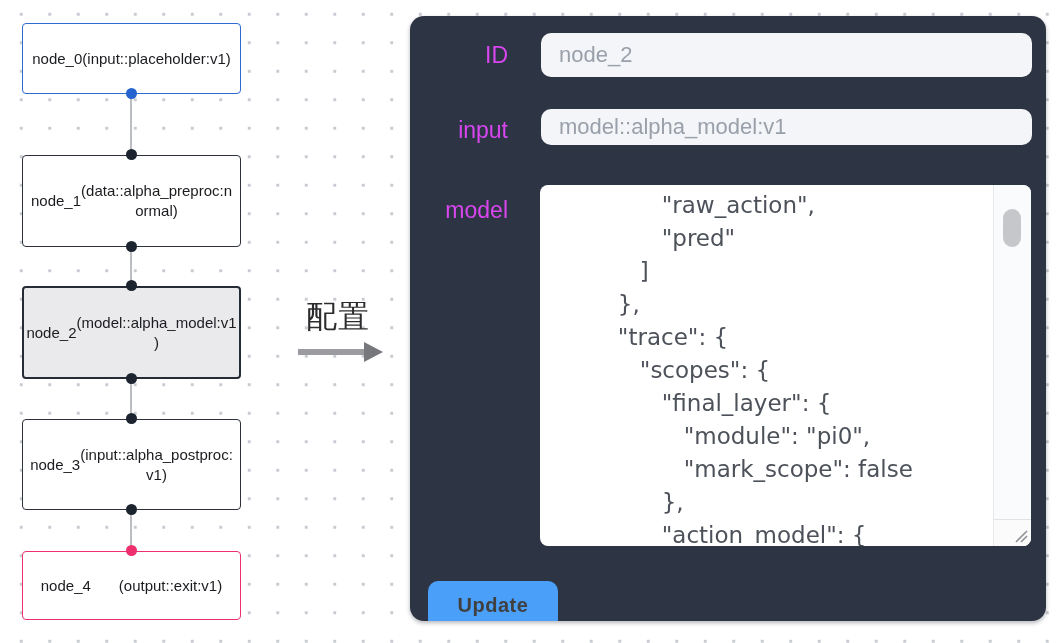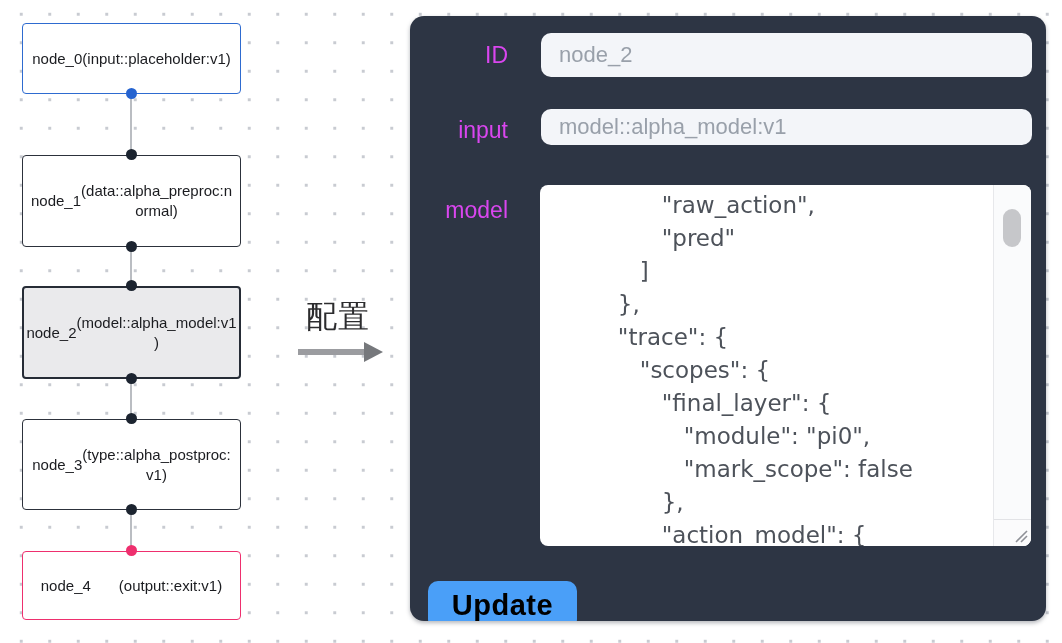--- a/index.html
+++ b/index.html
@@ -63,23 +63,23 @@
     position:absolute;top:0;left:0;right:38px;bottom:0;
     padding:4px 0 0 34px;white-space:pre;overflow:hidden;
     font-family:"DejaVu Sans",sans-serif;font-size:23px;line-height:33px;color:#4d525a;
     cursor:text;
   }
   .vscroll{position:absolute;top:0;right:0;bottom:0;width:38px;background:#fafbfc;border-left:1px solid #e7e8eb;box-sizing:border-box;}
   .vthumb{position:absolute;top:24px;left:9px;width:18px;height:38px;border-radius:9px;background:#c6c7ca;}
   .scroll-corner{position:absolute;bottom:0;left:0;right:0;height:26px;border-top:1px solid #e2e3e6;background:#fbfbfc;}
   .resize-glyph{position:absolute;right:2px;bottom:2px;}
   .update-btn{
-    position:absolute;left:18px;top:565px;width:149px;height:48px;
+    position:absolute;left:18px;top:565px;width:130px;height:48px;
     background:#4a9ff8;border:none;border-radius:10px;
-    color:#000000;font-size:29px;font-weight:bold;font-family:"Liberation Sans",sans-serif;
+    color:#404040;font-size:20px;font-weight:bold;font-family:"Liberation Sans",sans-serif;
     letter-spacing:.5px;cursor:pointer;
   }
 </style>
 </head>
 <body>
 
 <div id="page">
 
   <div class="edge" id="edge01"></div>
   <div class="edge" id="edge12"></div>
@@ -95,21 +95,21 @@
     <div class="node-sub">(data::alpha_preproc:n
 ormal)</div>
   </div>
   <div class="node" id="node2">
     <div class="node-title">node_2</div>
     <div class="node-sub">(model::alpha_model:v1
 )</div>
   </div>
   <div class="node" id="node3">
     <div class="node-title">node_3</div>
-    <div class="node-sub">(type::alpha_postproc:
+    <div class="node-sub">(input::alpha_postproc:
 v1)</div>
   </div>
   <div class="node" id="node4">
     <div class="node-title">node_4</div>
     <div class="node-sub">(output::exit:v1)</div>
   </div>
 
   <div class="port blue" style="top:88px"></div>
   <div class="port" style="top:149px"></div>
   <div class="port" style="top:241px"></div>

